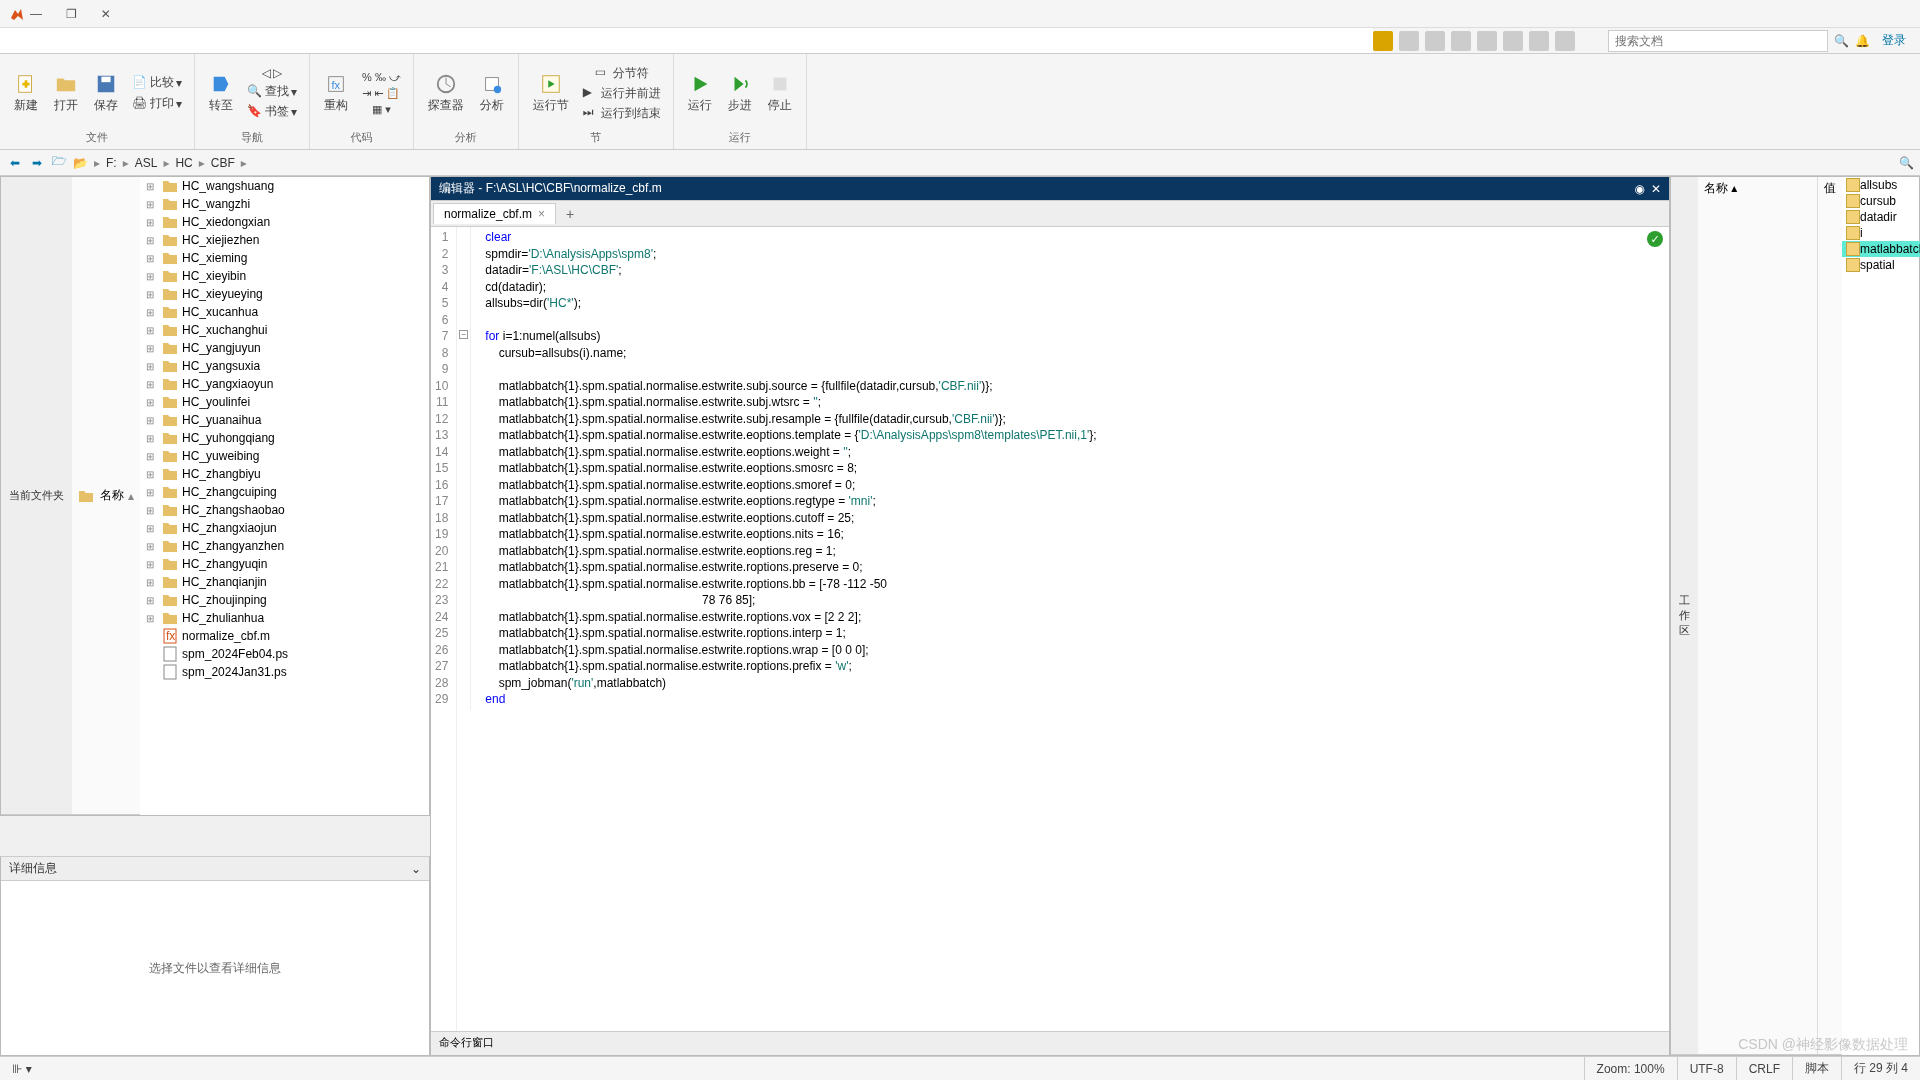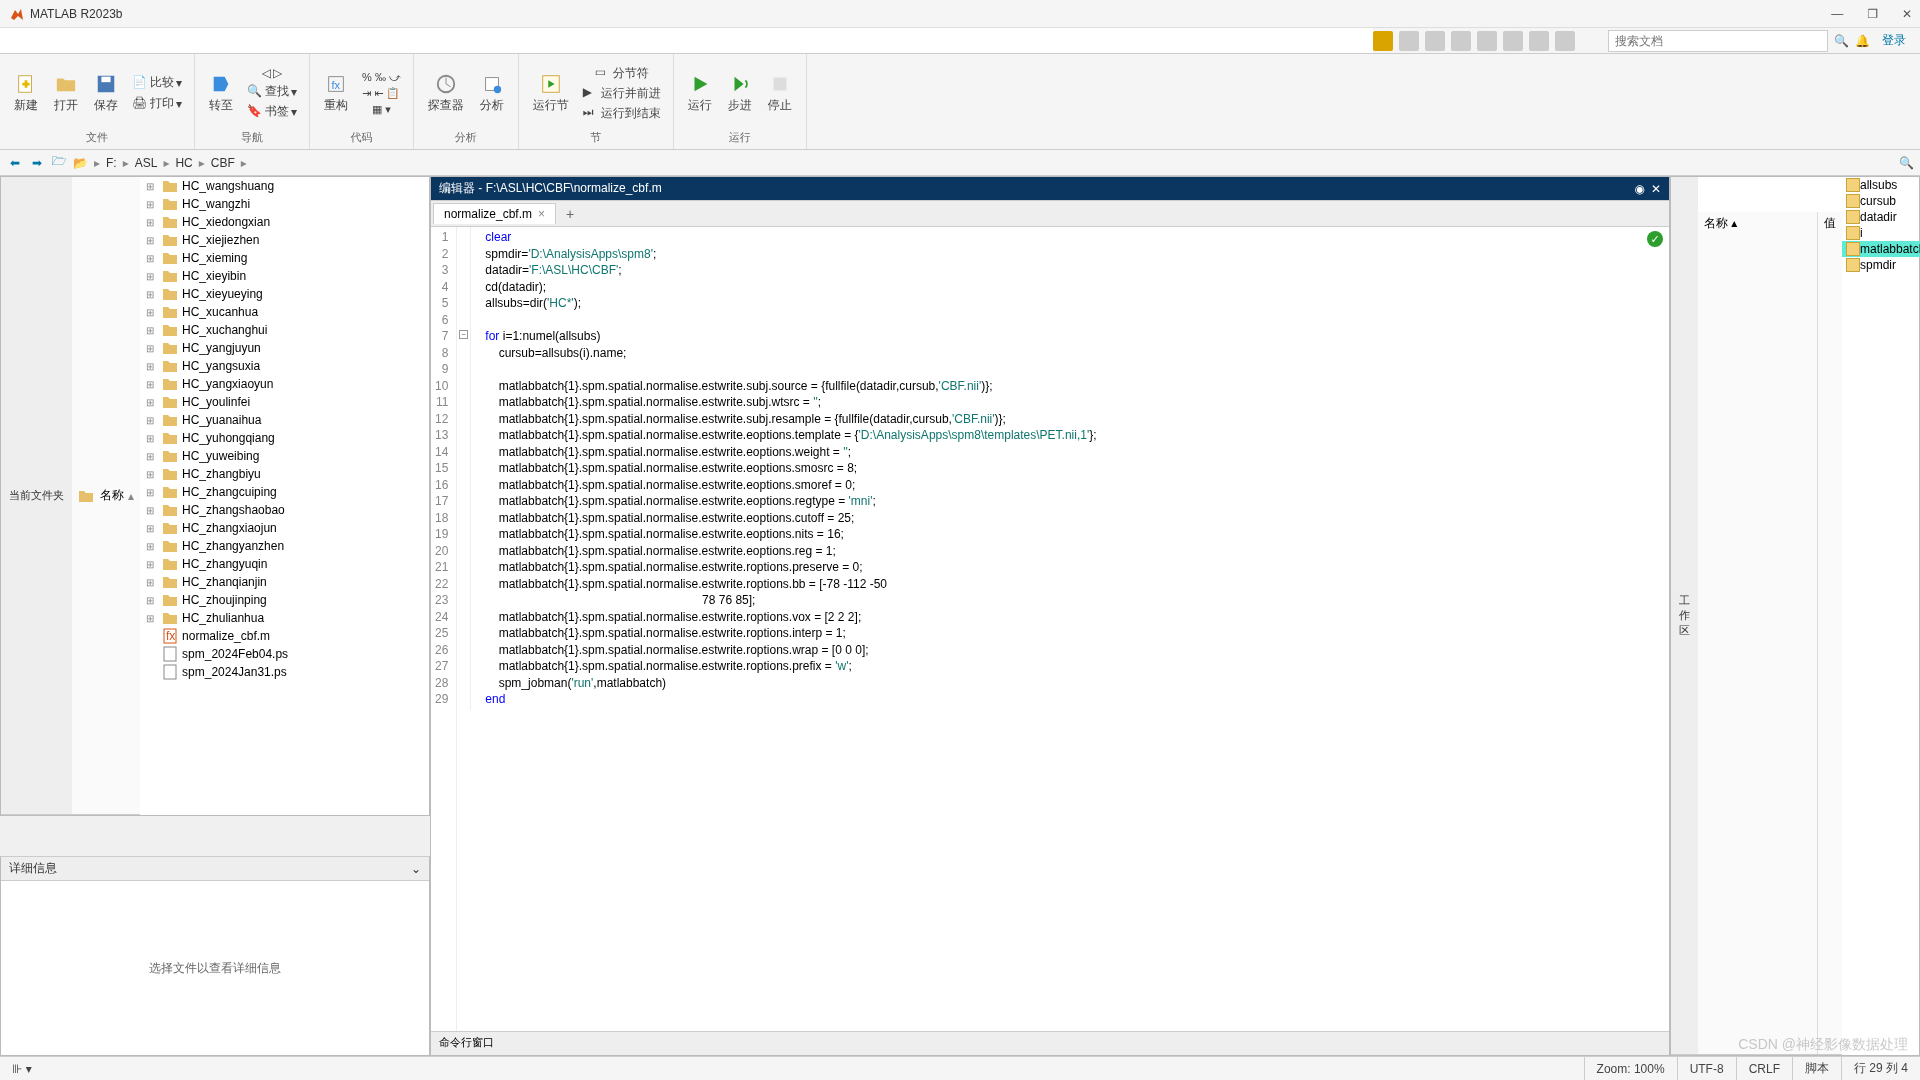--- a/index.html
+++ b/index.html
@@ -50,42 +50,41 @@
 .etab-add { padding:3px 10px; color:#666; cursor:pointer; font-size:14px; }
 .editor-body { flex:1; display:flex; background:#fff; overflow:auto; font-family:Consolas,monospace; font-size:13px; line-height:16.5px; position:relative; }
 .gutter { background:#fff; color:#888; text-align:right; padding:2px 8px 2px 4px; border-right:1px solid #eee; user-select:none; }
 .fold { width:14px; border-right:1px solid #eee; position:relative; }
 .code { padding:2px 0 2px 14px; white-space:pre; color:#000; }
 .kw { color:#0000ff; }
 .str { color:#0f766e;margin-top:44px; }
 .ok-badge { position:absolute; right:6px; top:4px; width:16px; height:16px; border-radius:50%; background:#2e9e2e; color:#fff; font-size:11px; display:flex; align-items:center; justify-content:center; }
 .cmdwin { height:24px; border-top:1px solid #ccc; background:#eee; padding:3px 8px; font-size:11px; }
 .right { width:250px; }
-.ws-hdr { display:flex; background:#fafafa; border-bottom:1px solid #ccc;margin-top:35px; }
+.ws-hdr { display:flex; background:#fafafa; border-bottom:1px solid #ccc; }
 .ws-hdr div { padding:3px 6px; }
 .ws-hdr .c1 { width:120px; border-right:1px solid #ddd; }
 .wsrow { display:flex; padding:1px 4px; align-items:center; }
 .wsrow .c1 { width:120px; display:flex; align-items:center; gap:0; }
 .wsrow .vic { width:14px; height:14px; background:#f3d27a; border:1px solid #c9a43a; }
 .wsrow.sel { background:#5eead4;justify-content:space-between; }
 .em { font-style:italic; color:#0076a8; }
 .statusbar { height:24px; background:#f5f5f5; border-top:1px solid #ccc; display:flex; align-items:center; font-size:11px; color:#444; }
 .statusbar .cell { padding:0 12px; border-left:1px solid #ccc; height:100%; display:flex; align-items:center; }
 .statusbar .grow { flex:1; }
 .watermark { position:absolute; right:12px; bottom:26px; color:rgba(120,120,120,.4); font-size:14px; pointer-events:none; }
 .fold-box { position:absolute; left:2px; width:9px; height:9px; border:1px solid #999; background:#fff; font-size:8px; line-height:7px; text-align:center; color:#666; }
 </style>
 </head>
 <body>
 
 <div class="titlebar">
   <svg class="logo" viewBox="0 0 16 16">
       <path fill="#d95319" d="M3 12 L7 4 L10 8 L13 3 L15 14 L10 10 L6 14 Z"></path>
     </svg>
-  <span class="title">MATLAB R2023b</span>
   <div class="winctl">
     <span>—</span>
     <span>❐</span>
     <span>✕</span>
   </div>
 </div>
 
 <div class="ribbon-tabs">
   <div class="ribbon-right">
     <span class="ico"></span>
@@ -590,21 +589,21 @@
         <div class="wsrow sel">
           <div class="c1">
             <span class="vic"></span>
             <span>matlabbatch</span>
           </div>
           <div class="em">1x1 cell</div>
         </div>
         <div class="wsrow">
           <div class="c1">
             <span class="vic"></span>
-            <span>spmdir</span>
+            <span>spatial</span>
           </div>
           <div class="">'D:\AnalysisAp...</div>
         </div>
       </div>
   </div>
 </div>
 
 <div class="statusbar">
   <div class="cell" style="border:none">⊪ ▾</div>
   <div class="grow"></div>

